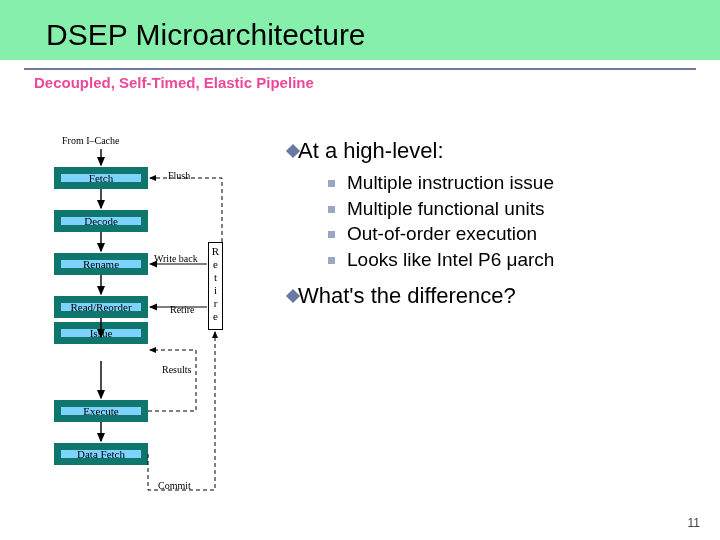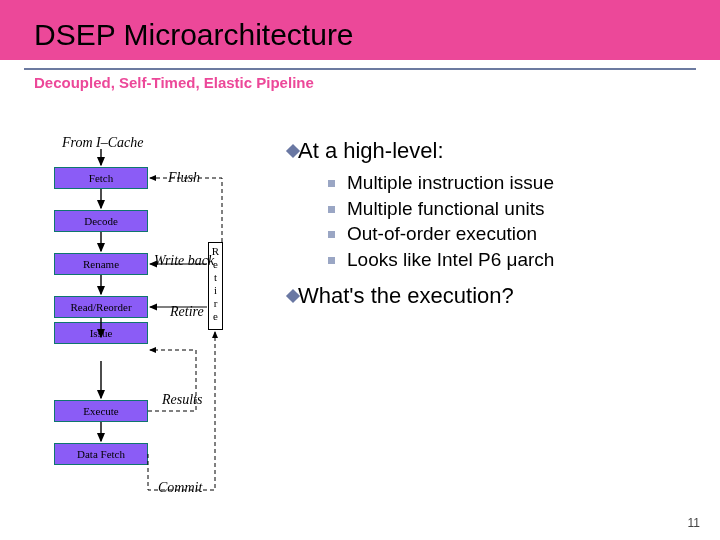--- a/index.html
+++ b/index.html
@@ -3,21 +3,21 @@
 <meta charset="utf-8">
 <style>
   * { box-sizing: border-box; margin: 0; padding: 0; }
   body {
     width: 720px; height: 540px;
     background: #fff;
     font-family: Verdana, Geneva, sans-serif;
     position: relative;
     overflow: hidden;
   }
-  .topbar { height: 60px; background: #ec4899; }
+  .topbar { height: 60px; background: #86efac; padding-left: 12px; }
   .title {
     font-family: Verdana, sans-serif;
     font-size: 30px;
     color: #000;
     padding: 18px 0 0 34px;
     font-weight: normal;
   }
   .rule {
     height: 2px; background: #6c7aa0;
     margin: 8px 24px 0 24px;
@@ -36,30 +36,29 @@
   
   .diagram {
     position: absolute;
     left: 36px; top: 0;
     width: 244px; height: 380px;
     font-family: "Times New Roman", serif;
   }
   .stage {
     position: absolute;
     width: 94px; height: 22px;
-    border: 1px solid #0f766e;
-    background: #8b5cf6;
+    border: 7px solid #0f766e;
+    background: #7dd3fc;
     font-size: 11px;
     display: flex; align-items: center; justify-content: center;
     left: 18px;
   }
   .lbl {
     position: absolute;
-    font-size: 14px;
-    font-style: italic;
+    font-size: 10px;
     white-space: nowrap;
     text-align: right;
   }
   .retire-box {
     position: absolute;
     border: 1px solid #000;
     font-size: 11px;
     text-align: center;
     line-height: 13px;
     padding-top: 2px;
@@ -132,21 +131,21 @@
     <div class="retire-box" style="left:172px; top:102px; width:15px; height:88px; white-space:pre;">R
 e
 t
 i
 r
 e</div>
 
     <div class="lbl" style="left:132px; top:30px;">Flush</div>
     <div class="lbl" style="left:118px; top:113px;">Write back</div>
     <div class="lbl" style="left:134px; top:164px;">Retire</div>
-    <div class="lbl" style="left:126px; top:252px;">Results</div>
+    <div class="lbl" style="left:126px; top:224px;">Results</div>
     <div class="lbl" style="left:122px; top:340px;">Commit</div>
 
     <svg width="244" height="380">
       <defs>
         <marker id="arr" markerWidth="7" markerHeight="7" refX="6" refY="3" orient="auto">
           <path d="M0,0 L7,3 L0,6 Z" fill="#000"></path>
         </marker>
       </defs>
 
       <line x1="65" y1="9" x2="65" y2="25" stroke="#000" stroke-width="1.4" marker-end="url(#arr)"></line>
@@ -175,19 +174,19 @@
       <span>At a high-level:</span>
     </div>
     <ul class="bullets">
       <li>Multiple instruction issue</li>
       <li>Multiple functional units</li>
       <li>Out-of-order execution</li>
       <li>Looks like Intel P6 μarch</li>
     </ul>
     <div class="h2">
       <span class="diamond"></span>
-      <span>What's the execution?</span>
+      <span>What's the difference?</span>
     </div>
   </div>
 
 </div>
 
 <div class="pagenum">11</div>
 
 </body></html>

